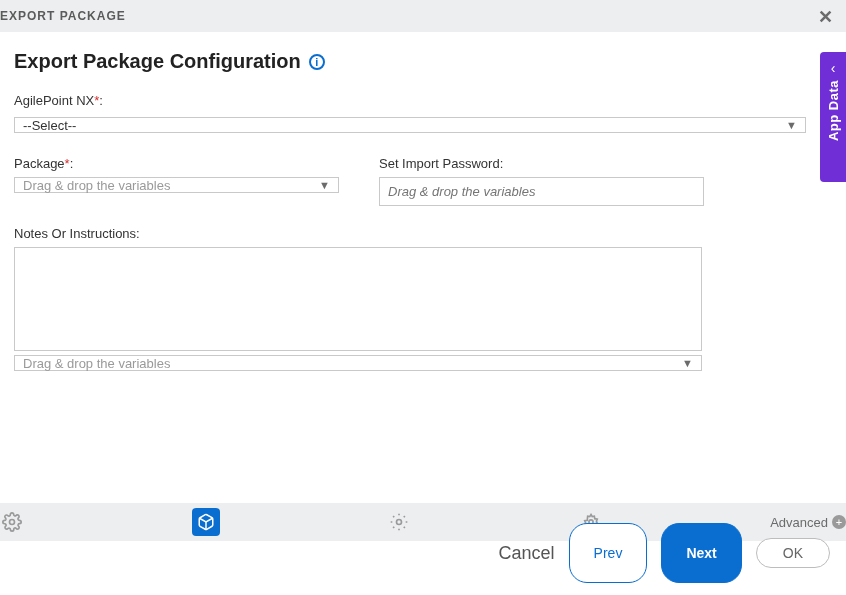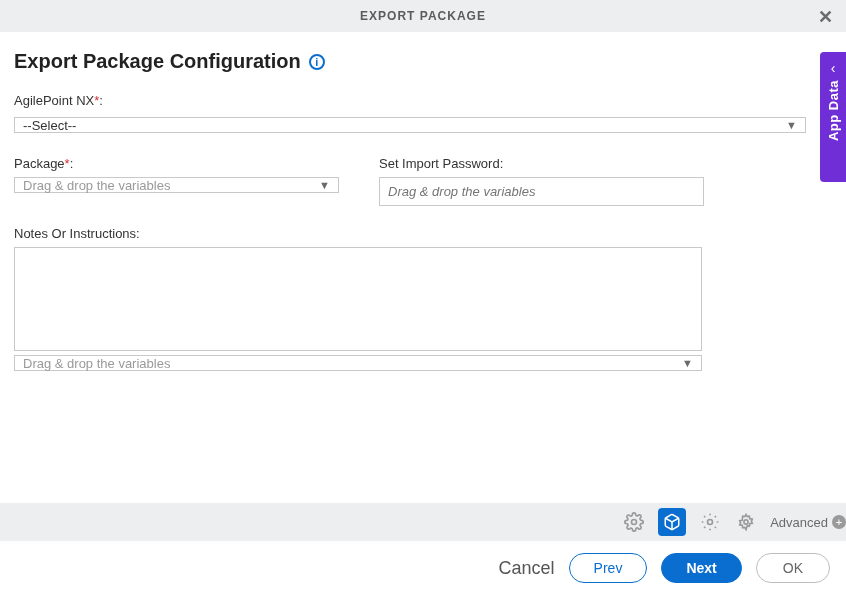--- a/index.html
+++ b/index.html
@@ -1,44 +1,44 @@
 <!DOCTYPE html>
 <html><head>
 <meta charset="utf-8">
 <style>
   * { box-sizing: border-box; font-family: "Segoe UI", Arial, sans-serif; }
   body { margin:0; background:#fff; width:846px; height:595px; position:relative; overflow:hidden; }
-  .header { background:#eceef0; height:32px; display:flex; align-items:center; justify-content:center; position:relative; color:#5b5b5b; font-size:12px; letter-spacing:1px; font-weight:600; }
+  .header { background:#eceef0; height:32px; display:flex; align-items:center; justify-content:flex-start; position:relative; color:#5b5b5b; font-size:12px; letter-spacing:1px; font-weight:600; }
   .header .close { position:absolute; right:12px; top:6px; font-size:18px; color:#6b6b6b; cursor:pointer; }
   .content { padding:18px 8px 0 14px; }
   .title-row { display:flex; align-items:center; gap:8px; }
   .title { font-size:20px; font-weight:700; color:#222; }
   .info-icon { width:16px; height:16px; border:2px solid #0a6ed1; color:#0a6ed1; border-radius:50%; display:inline-flex; align-items:center; justify-content:center; font-size:11px; font-weight:700; }
   .field-label { font-size:13px; color:#333; margin-top:20px; margin-bottom:6px; }
   .req { color:#d32f2f; }
   .select, .input, .textarea { width:100%; border:1px solid #c9c9c9; background:#fff; font-size:13px; color:#333; padding:6px 8px; }
   .select { height:16px; display:flex; align-items:center; justify-content:space-between; cursor:pointer; }
   .select .caret { color:#6b6b6b; font-size:11px; }
   .row-flex { display:flex; align-items:center; gap:10px; }
   .plus-btn { width:22px; height:22px; display:flex; align-items:center; justify-content:center; font-size:20px; color:#3a3a3a; cursor:pointer; }
   .two-col { display:flex; gap:40px; margin-top:20px; }
   .col { flex:1; }
   .col-narrow { flex:0 0 325px; }
   .placeholder { color:#888; font-style:italic; }
   .textarea { height:104px; resize:none; }
-  .footer-bar { position:absolute; bottom:54px; left:0; right:0; background:#eceef0; height:38px; display:flex; align-items:center; justify-content:flex-end; gap:12px; }
+  .footer-bar { position:absolute; bottom:54px; left:0; right:0; background:#eceef0; height:38px; display:flex; align-items:center; justify-content:space-between; gap:12px; }
   .tool-icon { width:24px; height:24px; display:flex; align-items:center; justify-content:center; color:#9a9a9a; }
   .tool-icon svg { width:20px; height:20px; }
   .tool-active { background:#0a6ed1; border-radius:4px; color:#fff; width:28px; height:28px; }
   .tool-active svg { width:18px; height:18px; }
   .advanced { color:#6b6b6b; font-size:13px; display:flex; align-items:center; gap:4px; cursor:pointer; }
   .adv-plus { background:#9a9a9a; color:#fff; border-radius:50%; width:14px; height:14px; display:inline-flex; align-items:center; justify-content:center; font-size:11px; line-height:1; }
   .button-row { position:absolute; bottom:12px; right:16px; display:flex; align-items:center; gap:14px; }
   .btn-link { color:#555; font-size:18px; cursor:pointer; }
-  .btn { border:1px solid #0a6ed1; color:#0a6ed1; background:#fff; border-radius:18px; padding:6px 24px; font-size:14px; cursor:pointer; }
+  .btn { border:1px solid #0a6ed1; color:#0a6ed1; background:#fff; border-radius:18px; padding:21px 24px; font-size:14px; cursor:pointer; }
   .btn-primary { background:#0a6ed1; color:#fff; font-weight:600; }
   .btn-ok { border:1px solid #bdbdbd; color:#666; background:#fff; border-radius:18px; padding:6px 26px; font-size:14px; cursor:pointer; }
   .side-tab { position:absolute; right:0; top:52px; background:#6f2ed6; color:#fff; width:26px; height:130px; border-top-left-radius:4px; border-bottom-left-radius:4px; display:flex; flex-direction:column; align-items:center; justify-content:flex-start; padding-top:8px; cursor:pointer; }
   .side-tab .chev { font-size:14px; margin-bottom:4px; }
   .side-tab .vtext { writing-mode:vertical-rl; transform:rotate(180deg); font-size:13px; font-weight:600; letter-spacing:0.5px; }
 </style>
 </head>
 <body>
 
 <div class="header">

